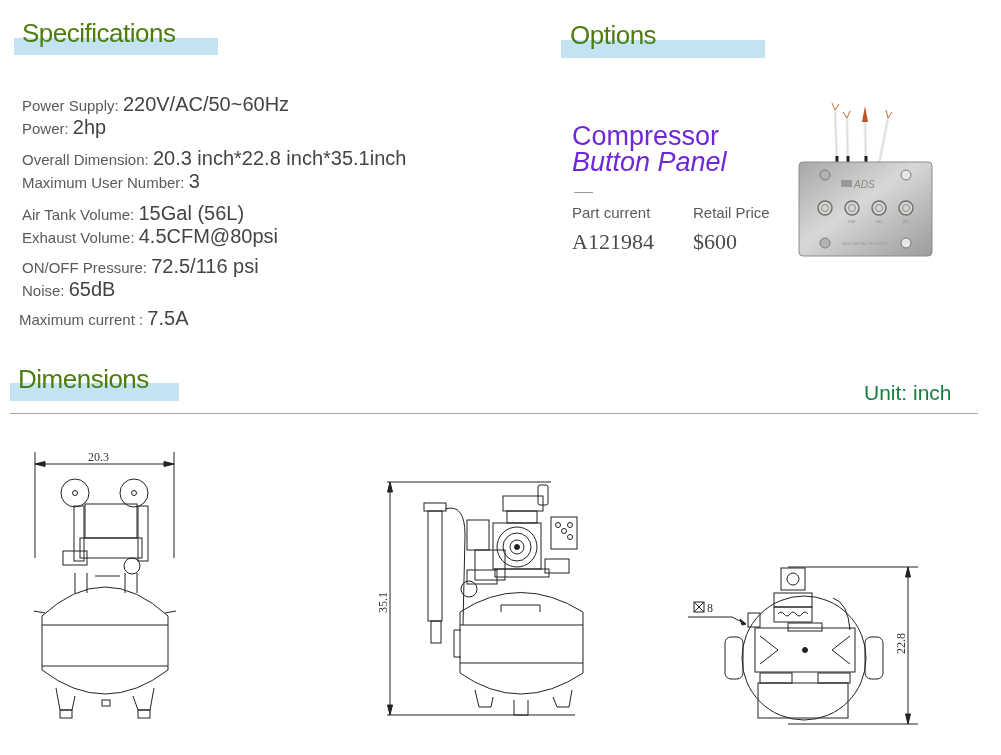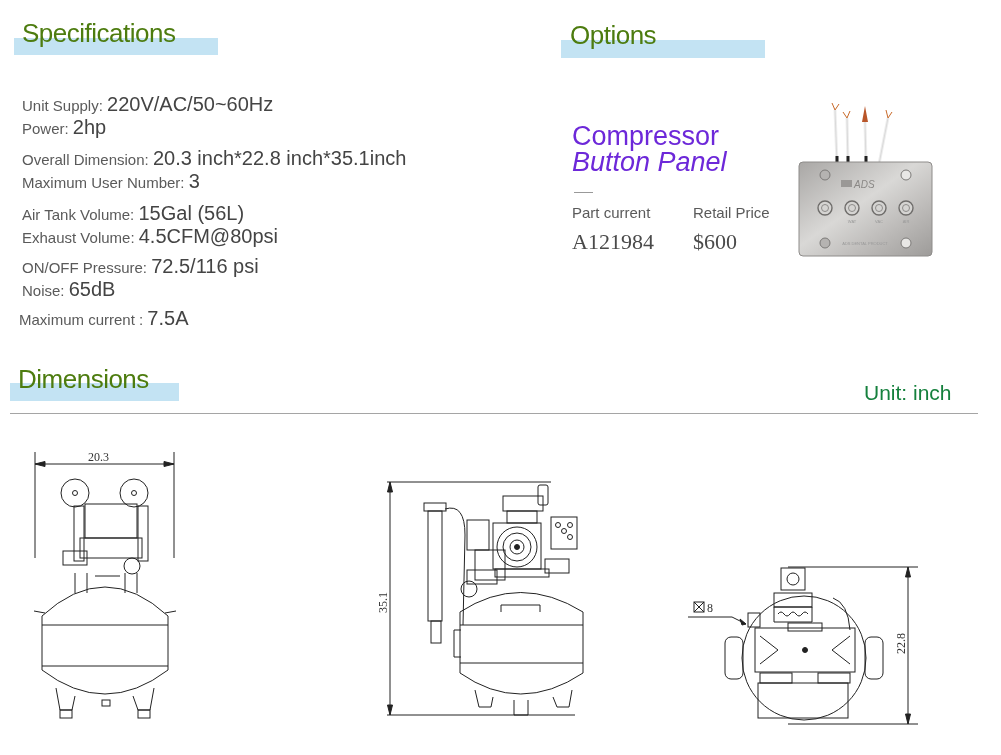--- a/index.html
+++ b/index.html
@@ -17,21 +17,21 @@
   .rule { position:absolute; height:1px; background:#a5a5a5; }
   .dimtxt { font-family:"Liberation Serif", serif; font-size:12px; fill:#333; }
 </style>
 </head>
 <body>
 
 <div class="hl" style="left:14px;top:38px;width:204px;height:17px;"></div>
 <div class="heading" style="left:22px;top:20px;">Specifications</div>
 
 <div>
-  <div class="spec-line" style="left:22px;top:93px;"><span>Unit Supply: </span><b>220V/AC/50~60Hz</b></div>
+  <div class="spec-line" style="left:22px;top:93px;"><span>Power Supply: </span><b>220V/AC/50~60Hz</b></div>
   <div class="spec-line" style="left:22px;top:116px;"><span>Power: </span><b>2hp</b></div>
   <div class="spec-line" style="left:22px;top:147px;"><span>Overall Dimension: </span><b>20.3 inch*22.8 inch*35.1inch</b></div>
   <div class="spec-line" style="left:22px;top:170px;"><span>Maximum User Number: </span><b>3</b></div>
   <div class="spec-line" style="left:22px;top:202px;"><span>Air Tank Volume: </span><b>15Gal (56L)</b></div>
   <div class="spec-line" style="left:22px;top:225px;"><span>Exhaust Volume: </span><b>4.5CFM@80psi</b></div>
   <div class="spec-line" style="left:22px;top:255px;"><span>ON/OFF Pressure: </span><b>72.5/116 psi</b></div>
   <div class="spec-line" style="left:22px;top:278px;"><span>Noise: </span><b>65dB</b></div>
   <div class="spec-line" style="left:19px;top:307px;"><span>Maximum current : </span><b>7.5A</b></div>
 </div>
 

